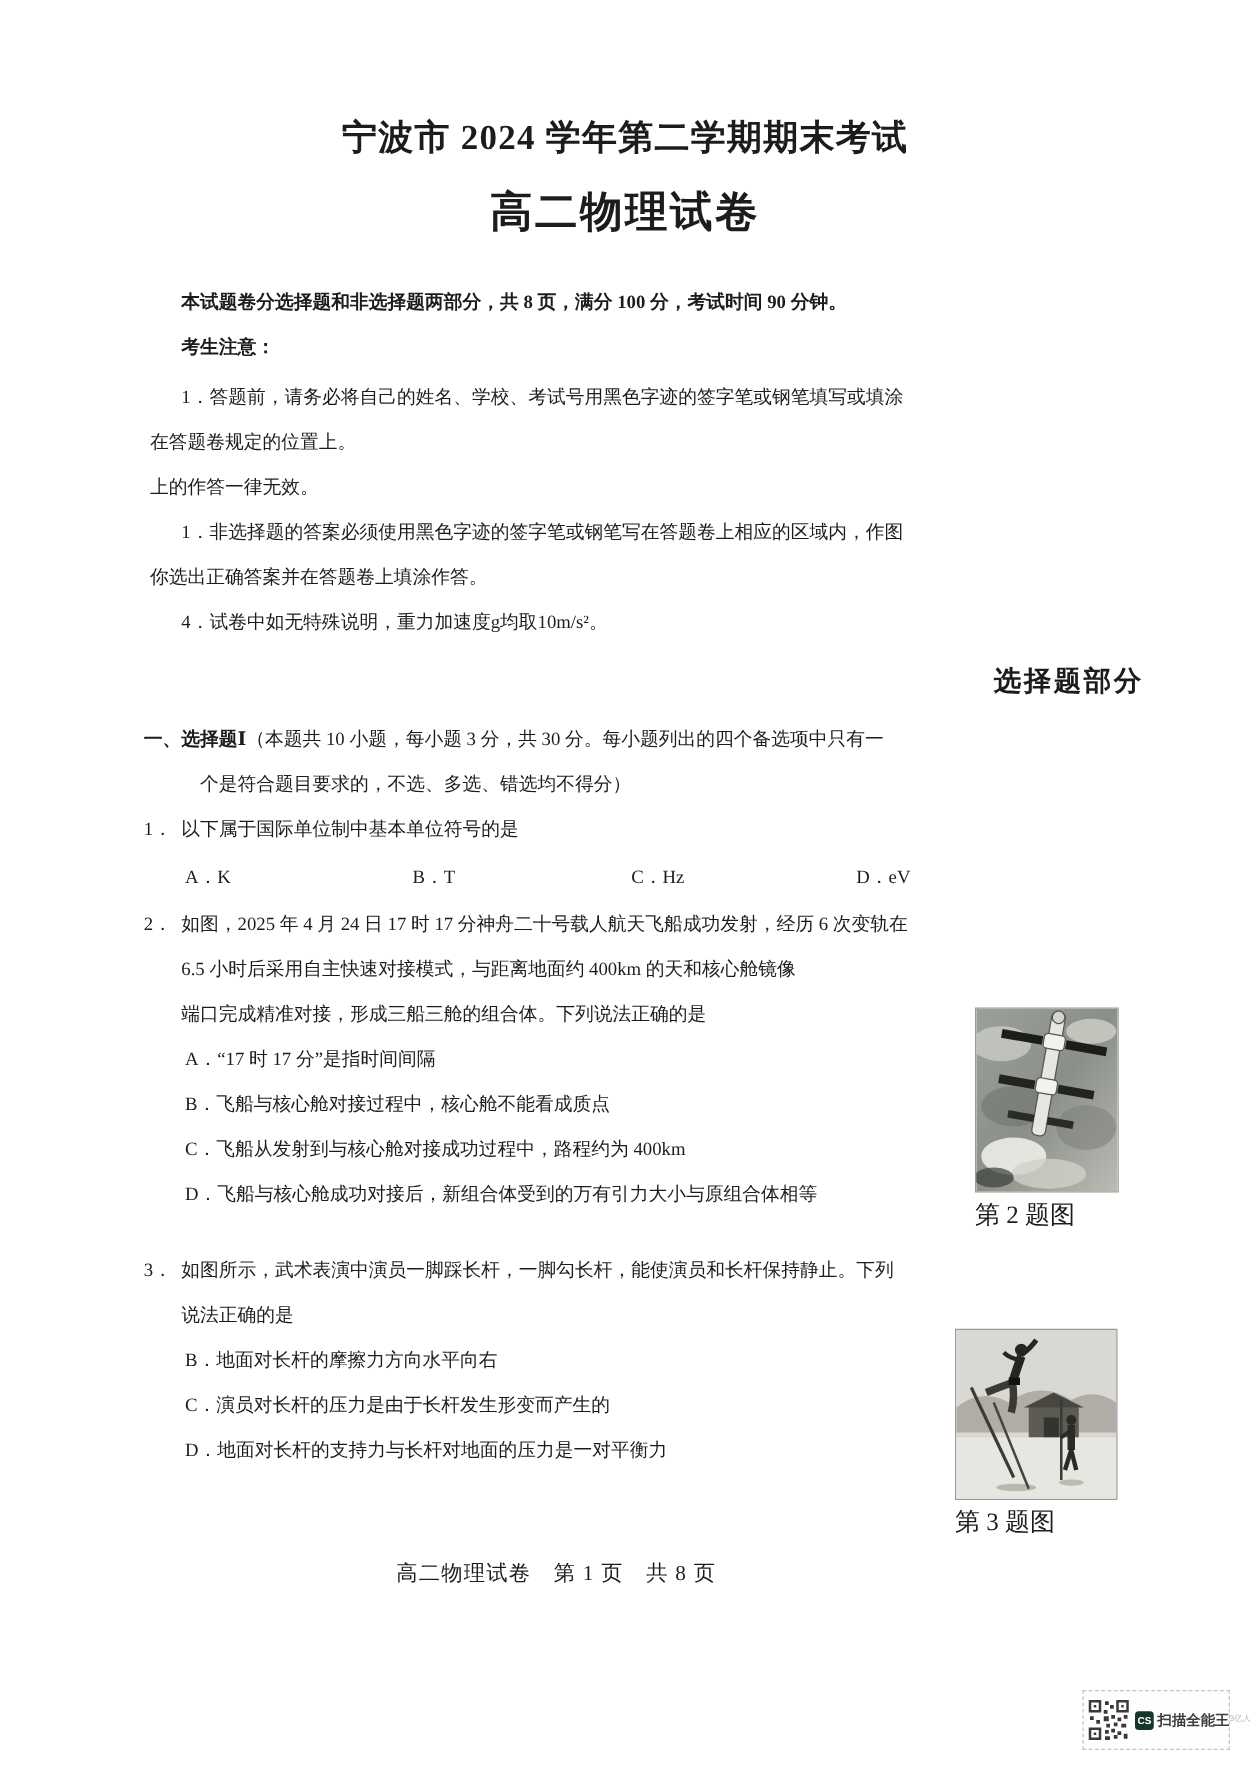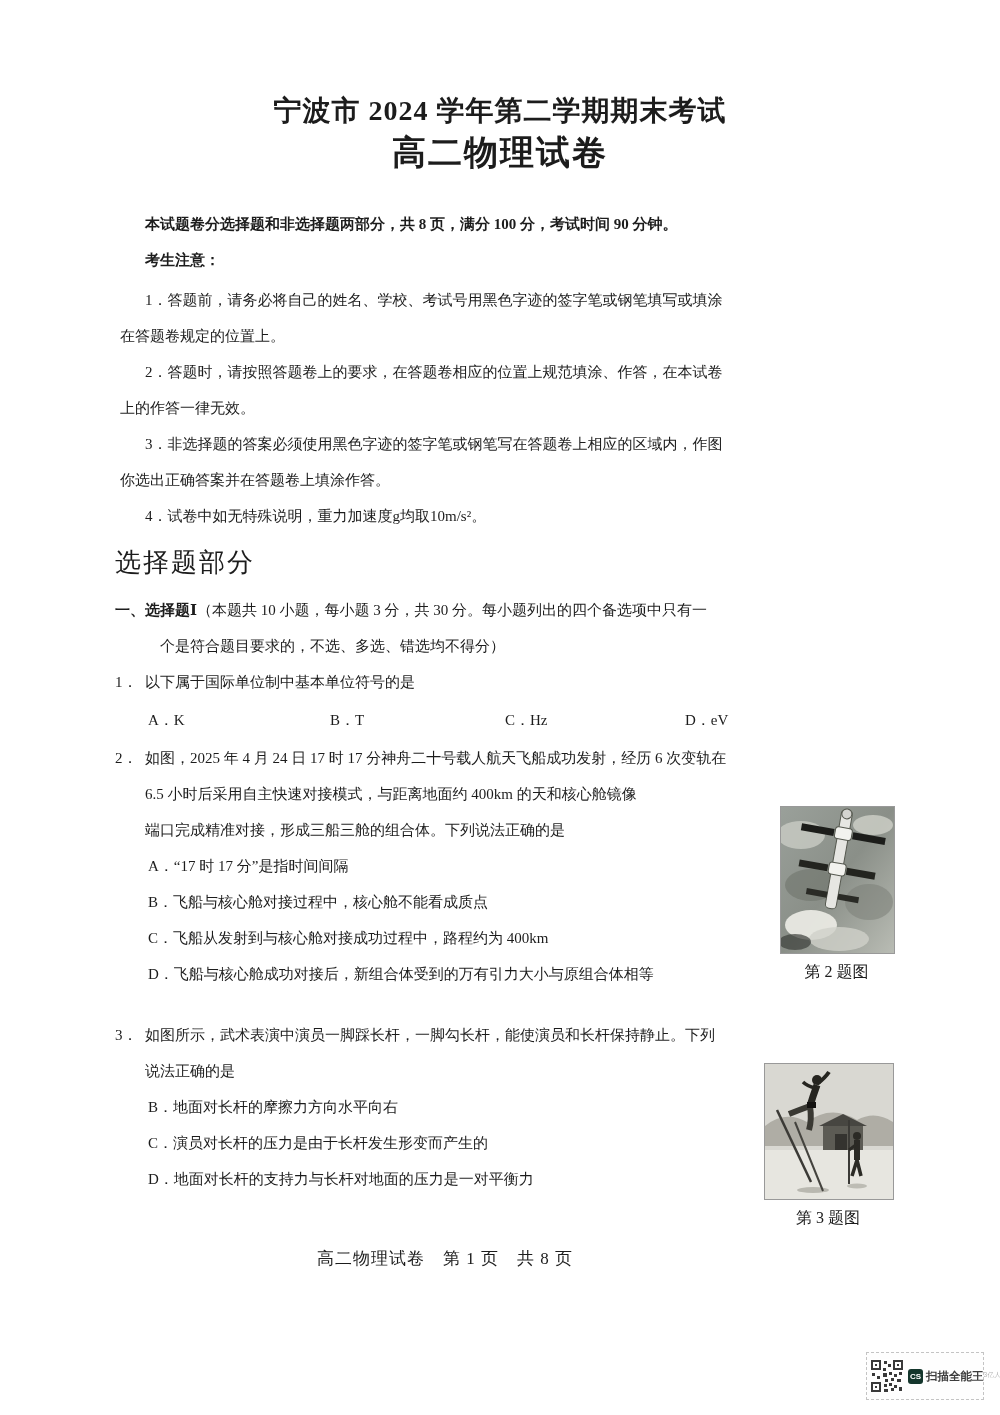--- a/index.html
+++ b/index.html
@@ -17,62 +17,62 @@
   .exam-title {
     padding-top: 92px;
     text-align: center;
     font-size: 28px; font-weight: bold;
     line-height: 38px;
     letter-spacing: 1px;
   }
   .paper-title {
     text-align: center;
     font-size: 34px; font-weight: bold;
-    line-height: 46px; margin-top: 0;
+    line-height: 46px; margin-top: 18px;
     letter-spacing: 2px;
   }
 
   
   .content { margin: 0 85px 0 115px; }
   .ln { line-height: 36px; font-size: 15px; white-space: nowrap; }
   .bold { font-weight: bold; }
   .ind-first  { padding-left: 30px; }  
   .ind-cont   { padding-left: 5px; }   
   .ind-stem   { padding-left: 30px; }  
   .ind-opt    { padding-left: 33px; }  
   .ind-desc   { padding-left: 45px; }
   .mt-sum  { margin-top: 30px; }
   .mt-n1   { margin-top: 4px; }
   .mt-sec  { margin-top: 8px; }
   .mt-q    { margin-top: 2px; }
   .mt-q3   { margin-top: 25px; }
 
   .section-title {
-    text-align: left;
-    font-size: 26px; font-weight: normal;
+    text-align: right;
+    font-size: 22px; font-weight: bold;
     line-height: 42px; margin-top: 8px;
     letter-spacing: 2px;
     white-space: nowrap;
   }
   .qnum { display: inline-block; min-width: 30px; }
 
   
   .opt-row { display: flex; }
   .opt-col { display: inline-block; }
   .opt-col.c1 { width: 182px; }
   .opt-col.c2 { width: 175px; }
   .opt-col.c3 { width: 180px; }
 
   
   .figure { position: absolute; }
   .fig2 { left: 780px; top: 806px; width: 113px; }
   .fig3 { left: 764px; top: 1063px; width: 128px; }
   .fig-img { display: block; border: 1px solid #999; }
   .fig-caption {
-    text-align: center; font-size: 16px; line-height: 30px;
+    text-align: left; font-size: 20px; line-height: 30px;
     margin-top: 3px; white-space: nowrap;
   }
 
   
   .page-footer {
     position: absolute; left: 0; top: 1247px; width: 890px;
     text-align: center; font-size: 17px; line-height: 24px;
     letter-spacing: 1px;
   }
 
@@ -117,25 +117,24 @@
   <div class="content">
 
     <div class="ln bold ind-first mt-sum">本试题卷分选择题和非选择题两部分，共 8 页，满分 100 分，考试时间 90 分钟。</div>
     <div class="ln bold ind-first">考生注意：</div>
 
     <div>
       <div class="ln ind-first mt-n1">1．答题前，请务必将自己的姓名、学校、考试号用黑色字迹的签字笔或钢笔填写或填涂</div>
       <div class="ln ind-cont">在答题卷规定的位置上。</div>
     </div>
     <div>
-      <div class="ln ind-first">2．答题时，请按照答题卷上的要求，在答题卷相应的位置上规范填涂、作答，在本试卷</div>
       <div class="ln ind-cont">上的作答一律无效。</div>
     </div>
     <div>
-      <div class="ln ind-first">3．非选择题的答案必须使用黑色字迹的签字笔或钢笔写在答题卷上相应的区域内，作图</div>
+      <div class="ln ind-first">1．非选择题的答案必须使用黑色字迹的签字笔或钢笔写在答题卷上相应的区域内，作图</div>
       <div class="ln ind-cont">你选出正确答案并在答题卷上填涂作答。</div>
     </div>
     <div class="ln ind-first">4．试卷中如无特殊说明，重力加速度g均取10m/s²。</div>
 
     <div class="section-title">选择题部分</div>
 
     <div>
       <div class="ln mt-sec">
         <span class="bold">一、选择题Ⅰ</span><span>（本题共 10 小题，每小题 3 分，共 30 分。每小题列出的四个备选项中只有一</span>
       </div>

